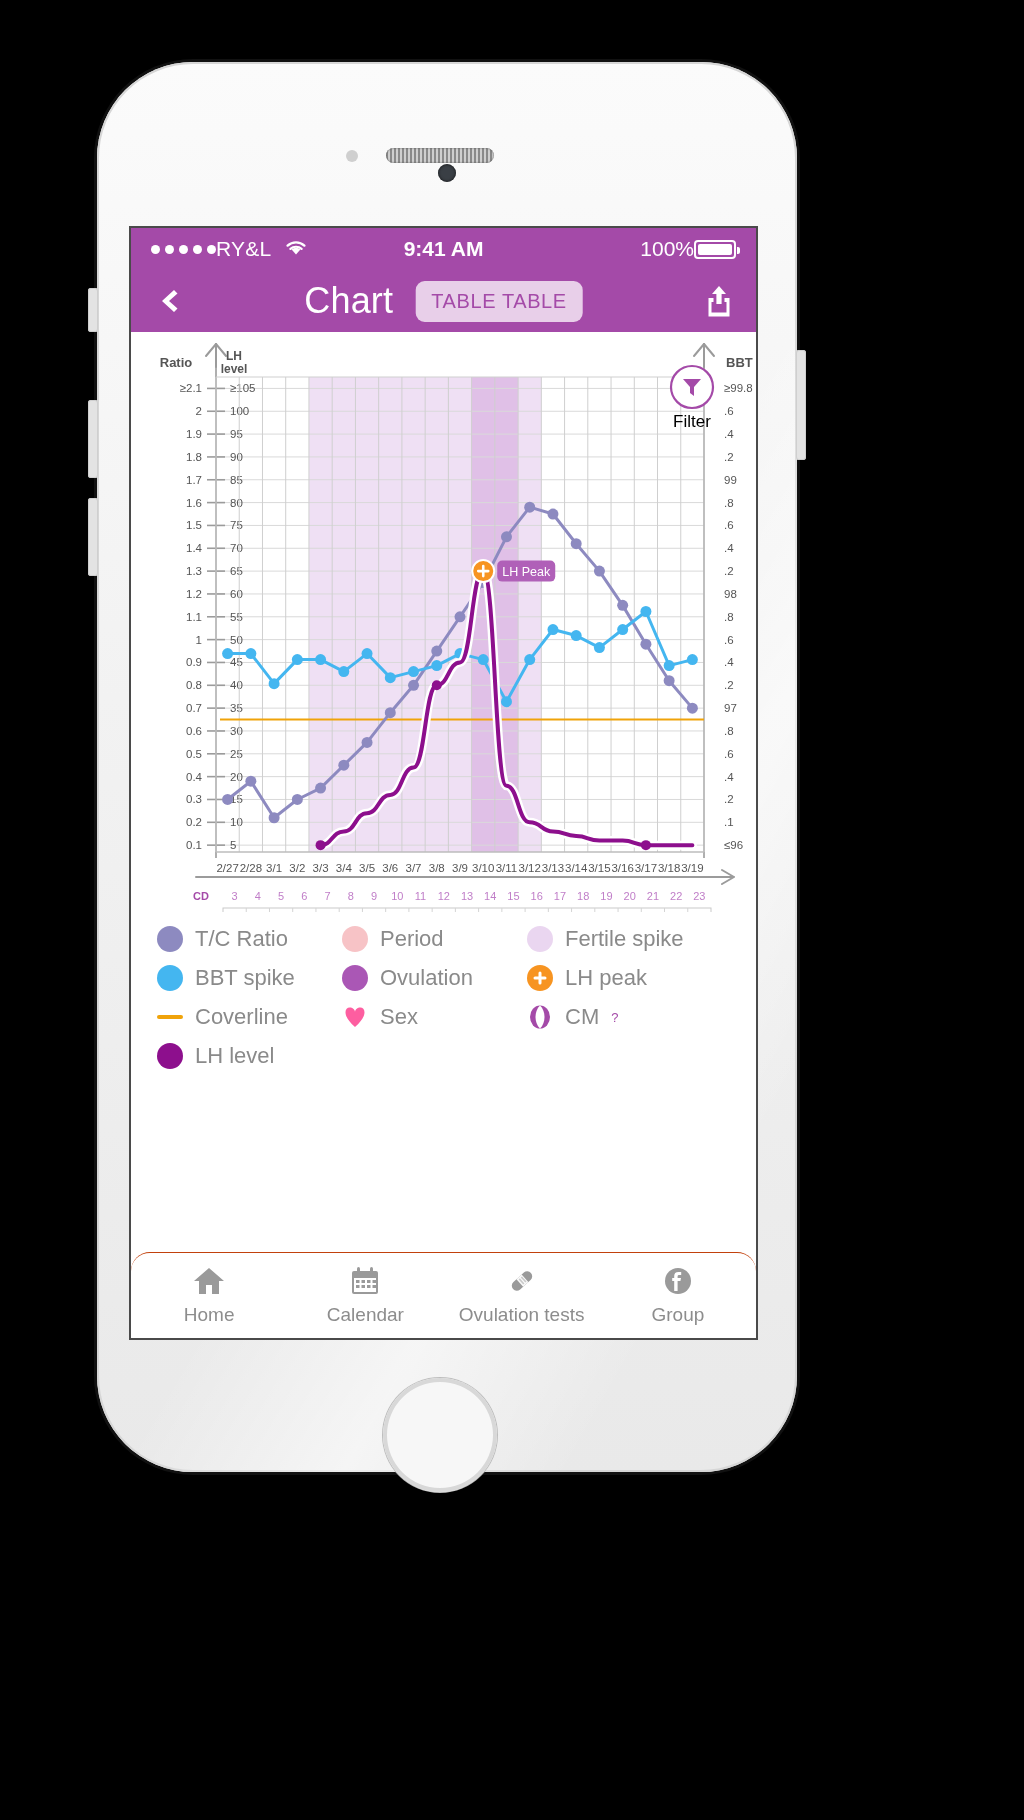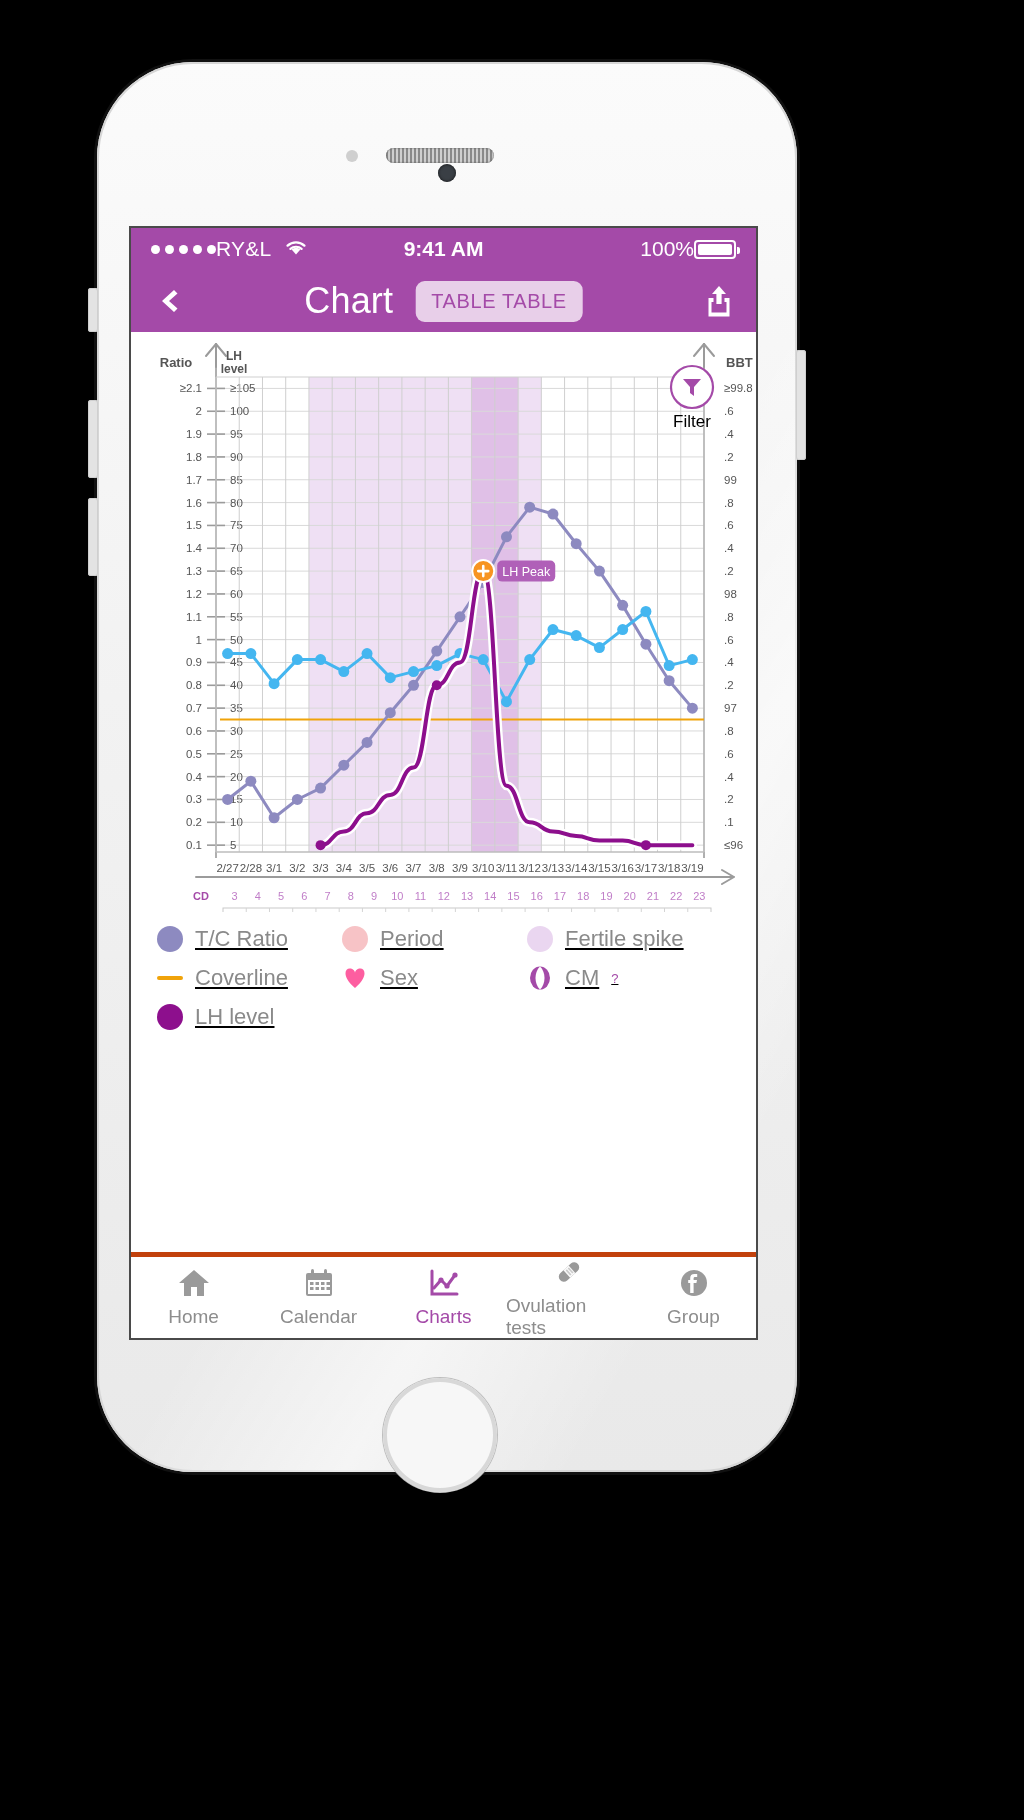--- a/index.html
+++ b/index.html
@@ -55,42 +55,42 @@
   
   .navbar{ height:62px; background:#a44aa8; display:flex; align-items:center; position:relative; }
   .back-chev{ position:absolute; left:22px; top:50%; transform:translateY(-50%); width:30px;height:30px; cursor:pointer;}
   .nav-center{ position:absolute; left:50%; transform:translateX(-50%); display:flex; align-items:center; gap:22px;}
   .nav-title{ color:#fff; font-size:36px; font-weight:400; letter-spacing:.2px;}
   .view-table{ background:#e8cfe9; color:#a44aa8; border:none; border-radius:9px;
                padding:9px 16px; font-size:20px; letter-spacing:.6px; font-family:inherit; cursor:pointer;}
   .share-btn{ position:absolute; right:22px; top:50%; transform:translateY(-50%); width:30px;height:34px;cursor:pointer;}
 
   
-  .content{ position:relative; background:#fff;text-decoration:underline; }
+  .content{ position:relative; background:#fff; }
 
   
   .chartzone{ position:relative; height:580px; }
 
   svg.plot{ display:block; }
 
   .filter-label{ position:absolute; color:#000000; font-size:17px; }
 
   
   .legend{ padding:14px 26px 12px 26px; }
   .legend-row{ display:flex; margin-bottom:13px; }
   .legend-item{ display:flex; align-items:center; gap:12px; }
   .legend-item .lbl{ color:#8a8a8a; font-size:22px; }
   .c1{ width:185px; } .c2{ width:185px; } .c3{ width:200px; }
   .dot{ width:26px;height:26px;border-radius:50%; display:inline-block; flex:none;}
   .dashline{ width:26px;height:4px;border-radius:2px;background:#f0a30a; display:inline-block; flex:none;}
   .sup{ color:#a44aa8; font-size:13px; vertical-align:super; }
 
   
-  .tabbar{ position:absolute; left:0; bottom:0; width:100%; height:86px; border-top:5px solid #c2410c;
-           display:flex; background:#fff; }
+  .tabbar{ position:absolute; left:0; bottom:0; width:100%; height:86px; border-top:1px solid #c2410c;
+           display:flex; background:#fff;border-radius:19px; }
   .tab{ flex:1; display:flex; flex-direction:column; align-items:center; justify-content:center; gap:4px; cursor:pointer;}
   .tab .tlabel{ font-size:19px; color:#8d8d8d;}
   .tab.active .tlabel{ color:#a44aa8; }
 </style>
 </head>
 <body>
 
 <div id="shell">
 
   <div class="phone-body">
@@ -507,20 +507,38 @@
               <span class="dot" style="background: rgb(247, 195, 198);"></span>
               <span class="lbl">Period</span>
             </div>
             <div class="legend-item c3">
               <span class="dot" style="background: rgb(234, 214, 240);"></span>
               <span class="lbl">Fertile spike</span>
             </div>
           </div>
           <div class="legend-row">
             <div class="legend-item c1">
+              <span class="dot" style="background: rgb(68, 182, 240);"></span>
+              <span class="lbl">BBT spike</span>
+            </div>
+            <div class="legend-item c2">
+              <span class="dot" style="background: rgb(170, 87, 181);"></span>
+              <span class="lbl">Ovulation</span>
+            </div>
+            <div class="legend-item c3">
+              <span class="dot" style="background: rgb(247, 148, 33); position: relative;">
+                <svg width="26" height="26" viewBox="0 0 26 26" style="position:absolute;left:0;top:0">
+                  <path d="M8 13h10M13 8v10" stroke="#fff" stroke-width="3" stroke-linecap="round"></path>
+                </svg>
+              </span>
+              <span class="lbl">LH peak</span>
+            </div>
+          </div>
+          <div class="legend-row">
+            <div class="legend-item c1">
               <span class="dashline"></span>
               <span class="lbl">Coverline</span>
             </div>
             <div class="legend-item c2">
               <span style="width: 26px; height: 26px; flex: 0 0 auto; display: block;"><svg width="26" height="26" viewBox="0 0 26 26">
                   <path d="M13 23 C-1 11 3 2 9 3.6 C11.4 4.3 13 6.4 13 7.8 C13 6.4 14.6 4.3 17 3.6 C23 2 27 11 13 23 Z" fill="#fd5ea0"></path>
                 </svg></span>
               <span class="lbl">Sex</span>
             </div>
             <div class="legend-item c3">
@@ -560,30 +578,20 @@
                 <rect x="7" y="19" width="3.5" height="3"></rect>
                 <rect x="12.5" y="19" width="3.5" height="3"></rect>
                 <rect x="18" y="19" width="3.5" height="3"></rect>
                 <rect x="23.5" y="19" width="3.5" height="3"></rect>
               </g>
               <rect x="8" y="1" width="3" height="7" rx="1.5" fill="#9a9a9a"></rect>
               <rect x="21" y="1" width="3" height="7" rx="1.5" fill="#9a9a9a"></rect>
             </svg></span>
           <span class="tlabel">Calendar</span>
         </div>
-        <div class="tab active">
-          <span><svg width="32" height="30" viewBox="0 0 32 30">
-              <path d="M4 3 V26 H29" stroke="#a44aa8" stroke-width="3" fill="none" stroke-linecap="round"></path>
-              <path d="M6 20 L13 12 L19 18 L27 7" stroke="#a44aa8" stroke-width="3" fill="none" stroke-linejoin="round" stroke-linecap="round"></path>
-              <circle cx="13" cy="12" r="2.6" fill="#a44aa8"></circle>
-              <circle cx="19" cy="18" r="2.6" fill="#a44aa8"></circle>
-              <circle cx="27" cy="7" r="2.6" fill="#a44aa8"></circle>
-            </svg></span>
-          <span class="tlabel">Charts</span>
-        </div>
         <div class="tab">
           <span><svg width="32" height="30" viewBox="0 0 32 30">
               <g transform="rotate(-42 16 15)">
                 <rect x="4" y="10" width="24" height="10" rx="5" fill="#9a9a9a"></rect>
                 <rect x="13" y="10" width="7" height="10" fill="#fff" opacity=".95"></rect>
                 <rect x="14.6" y="11.6" width="1.6" height="6.8" fill="#9a9a9a" opacity=".5"></rect>
                 <rect x="17.4" y="11.6" width="1.6" height="6.8" fill="#9a9a9a" opacity=".5"></rect>
               </g>
             </svg></span>
           <span class="tlabel">Ovulation tests</span>

